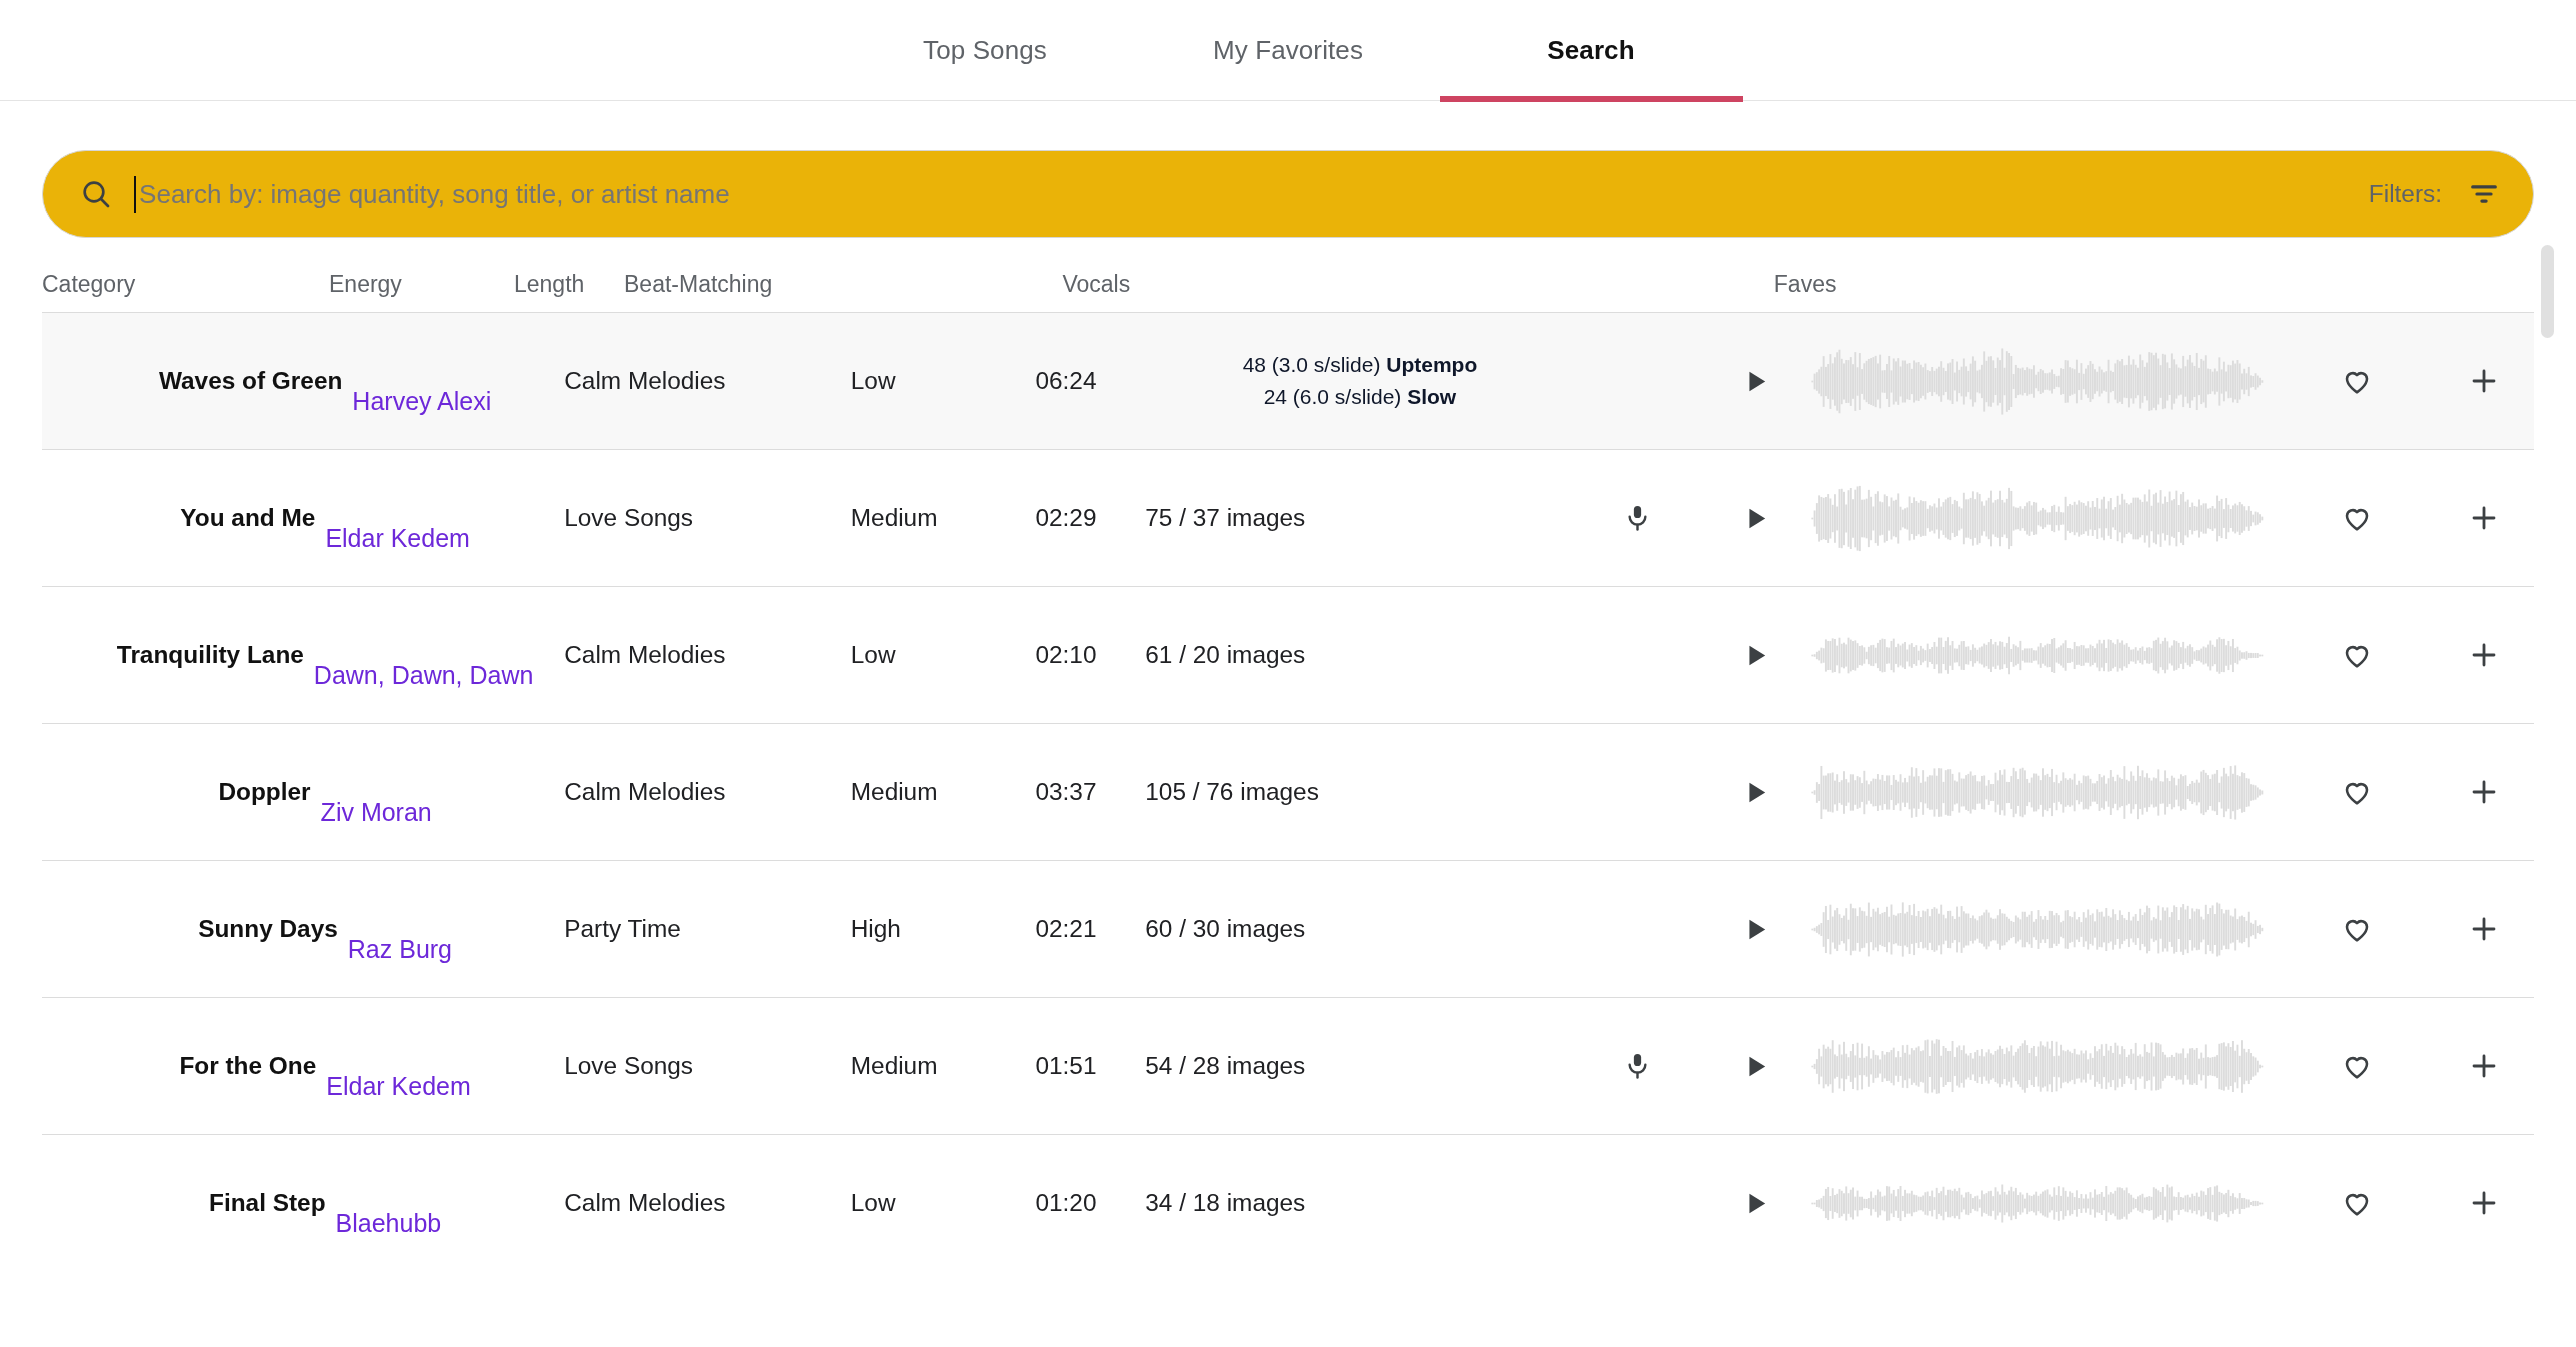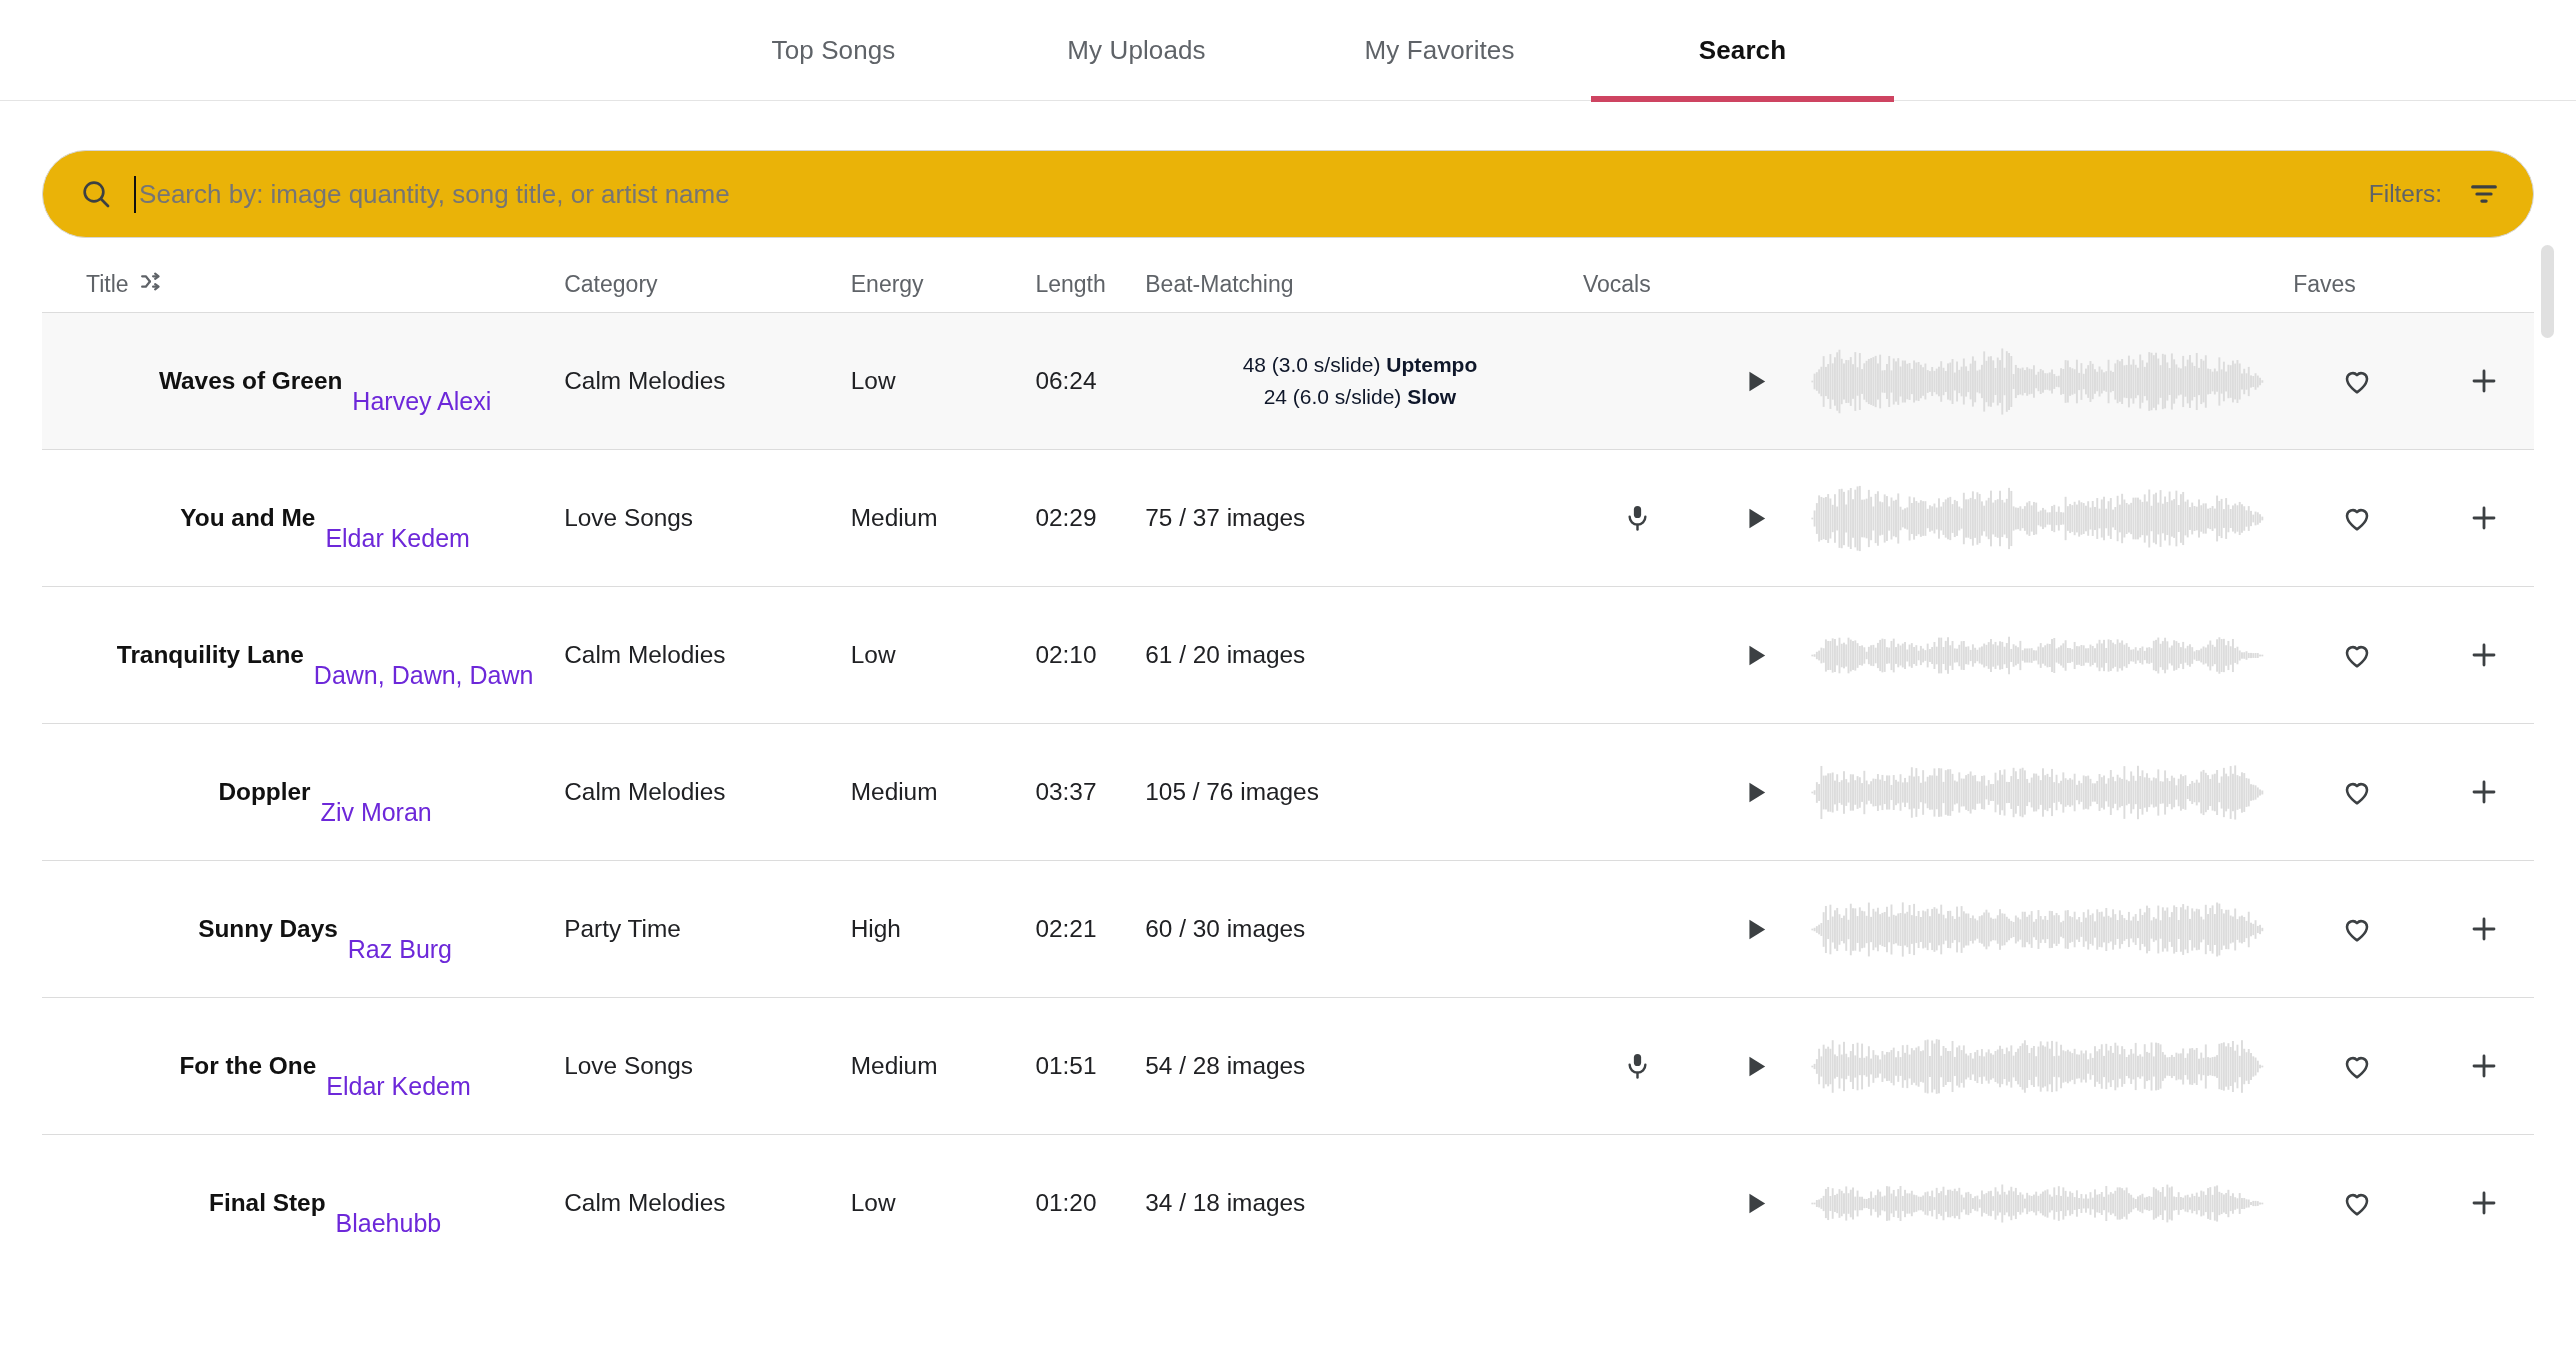--- a/index.html
+++ b/index.html
@@ -144,23 +144,20 @@
   }
 </style>
 </head>
 <body>
 
 <div class="tabbar" id="tabbar">
     <div class="tab">
       <span>Top Songs</span>
     </div>
     <div class="tab">
-      <span>My Uploads</span>
-    </div>
-    <div class="tab">
       <span>My Favorites</span>
     </div>
     <div class="tab active">
       <span>Search</span>
       <span class="tab-underline" style="display: block; background: rgb(206, 68, 97);"></span>
     </div>
   </div>
 
 <div class="search-wrap">
   <span class="search-icon">
@@ -177,33 +174,20 @@
       <line x1="4" y1="7" x2="20" y2="7"></line>
       <line x1="7" y1="12" x2="17" y2="12"></line>
       <line x1="10.5" y1="17" x2="13.5" y2="17"></line>
     </svg>
   </span>
 </div>
 
 <div class="table-area">
 
   <div class="thead">
-    <div class="th col-title">
-      <span>Title</span>
-      <span>
-        <svg width="25" height="25" viewBox="0 0 24 24" fill="none" stroke="#5f6368" stroke-width="2.1" stroke-linecap="round" stroke-linejoin="round">
-          <path d="M3 7h3.5l4 5"></path>
-          <path d="M13.5 17H17"></path>
-          <path d="M3 17h3.5l4-5"></path>
-          <path d="M13.5 7H17"></path>
-          <polyline points="15.5,4.5 18.8,7 15.5,9.5"></polyline>
-          <polyline points="15.5,14.5 18.8,17 15.5,19.5"></polyline>
-        </svg>
-      </span>
-    </div>
     <div class="th col-category">Category</div>
     <div class="th col-energy">Energy</div>
     <div class="th col-length">Length</div>
     <div class="th col-beat">Beat-Matching</div>
     <div class="th col-vocals">Vocals</div>
     <div class="th col-play"></div>
     <div class="th col-wave"></div>
     <div class="th col-faves">Faves</div>
     <div class="th col-add"></div>
   </div>

